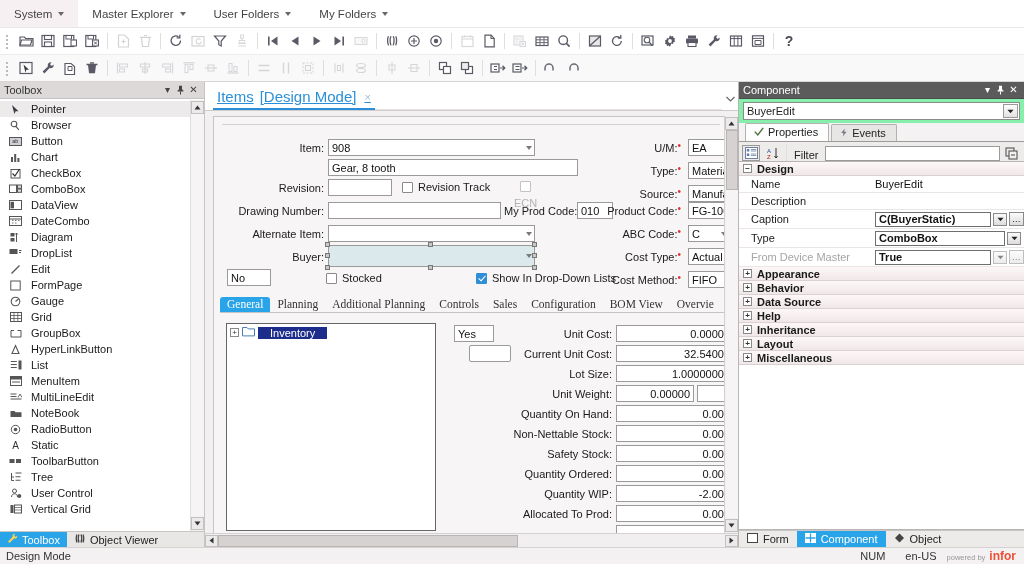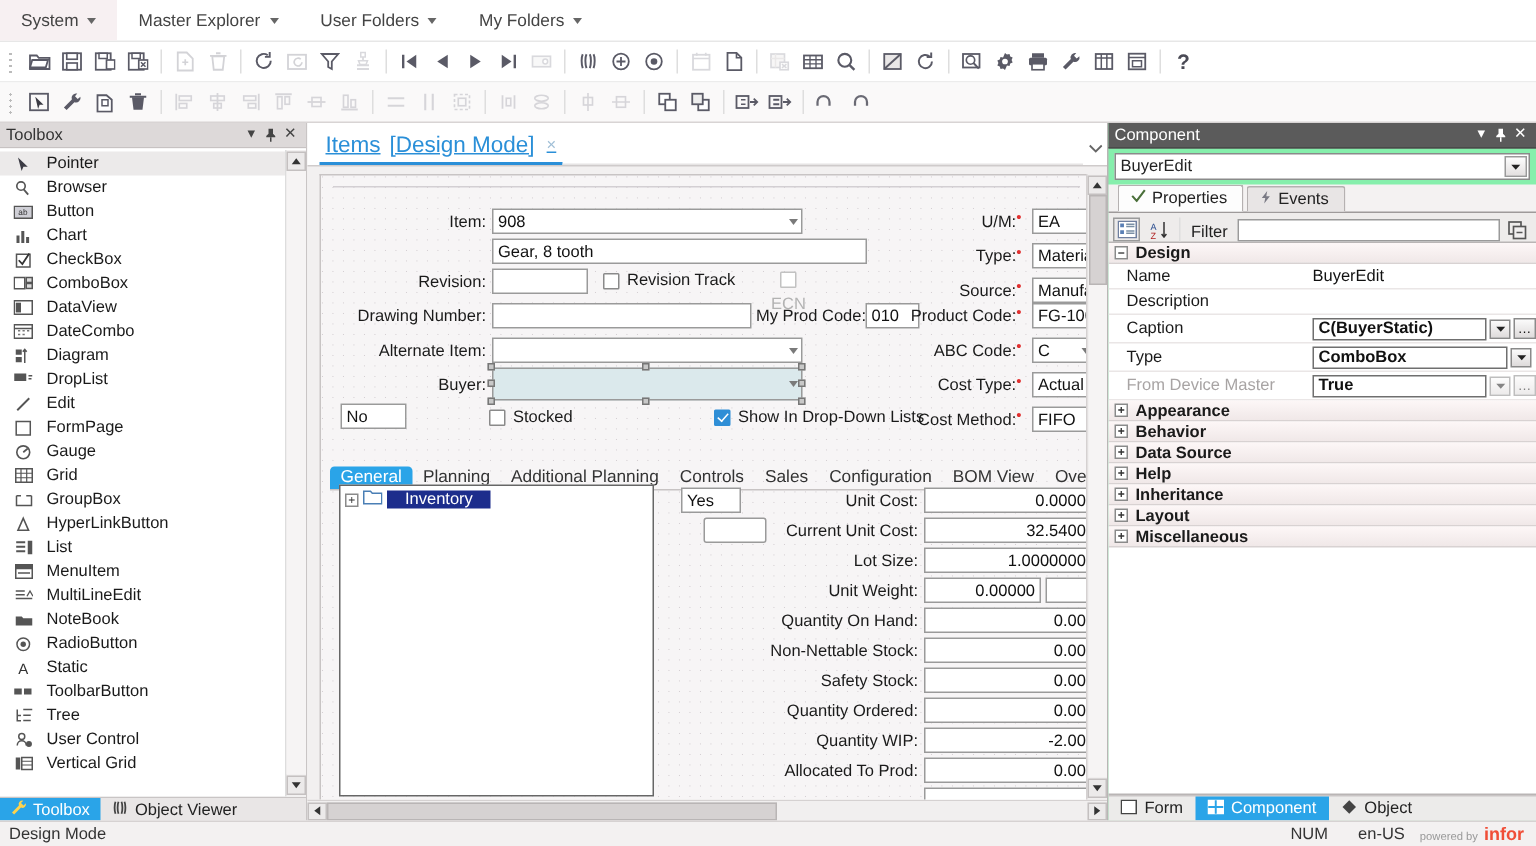--- a/index.html
+++ b/index.html
@@ -912,21 +912,21 @@
           <div class="lbl" style="left:380px; top:134px; width:87px;"><span>Cost Type:</span><span class="req">•</span></div>
           <div class="fld" style="left:474px; top:131px; width:55px;">
               <span>Actual</span>
             </div>
 
           <div class="lbl" style="left:380px; top:157px; width:87px;"><span>Cost Method:</span><span class="req">•</span></div>
           <div class="fld" style="left:474px; top:154px; width:55px;">
               <span>FIFO</span>
             </div>
 
-          <div class="subtabs" style="left:6px; right:0; top:192px;">
+          <div class="subtabs" style="left:6px; right:0; top:178px;font-family:Liberation Serif, serif;">
             <div class="stab sel"><span>General</span></div>
             <div class="stab"><span>Planning</span></div>
             <div class="stab"><span>Additional Planning</span></div>
             <div class="stab"><span>Controls</span></div>
             <div class="stab"><span>Sales</span></div>
             <div class="stab"><span>Configuration</span></div>
             <div class="stab"><span>BOM View</span></div>
             <div class="stab"><span>Overvie</span></div>
           </div>
 

